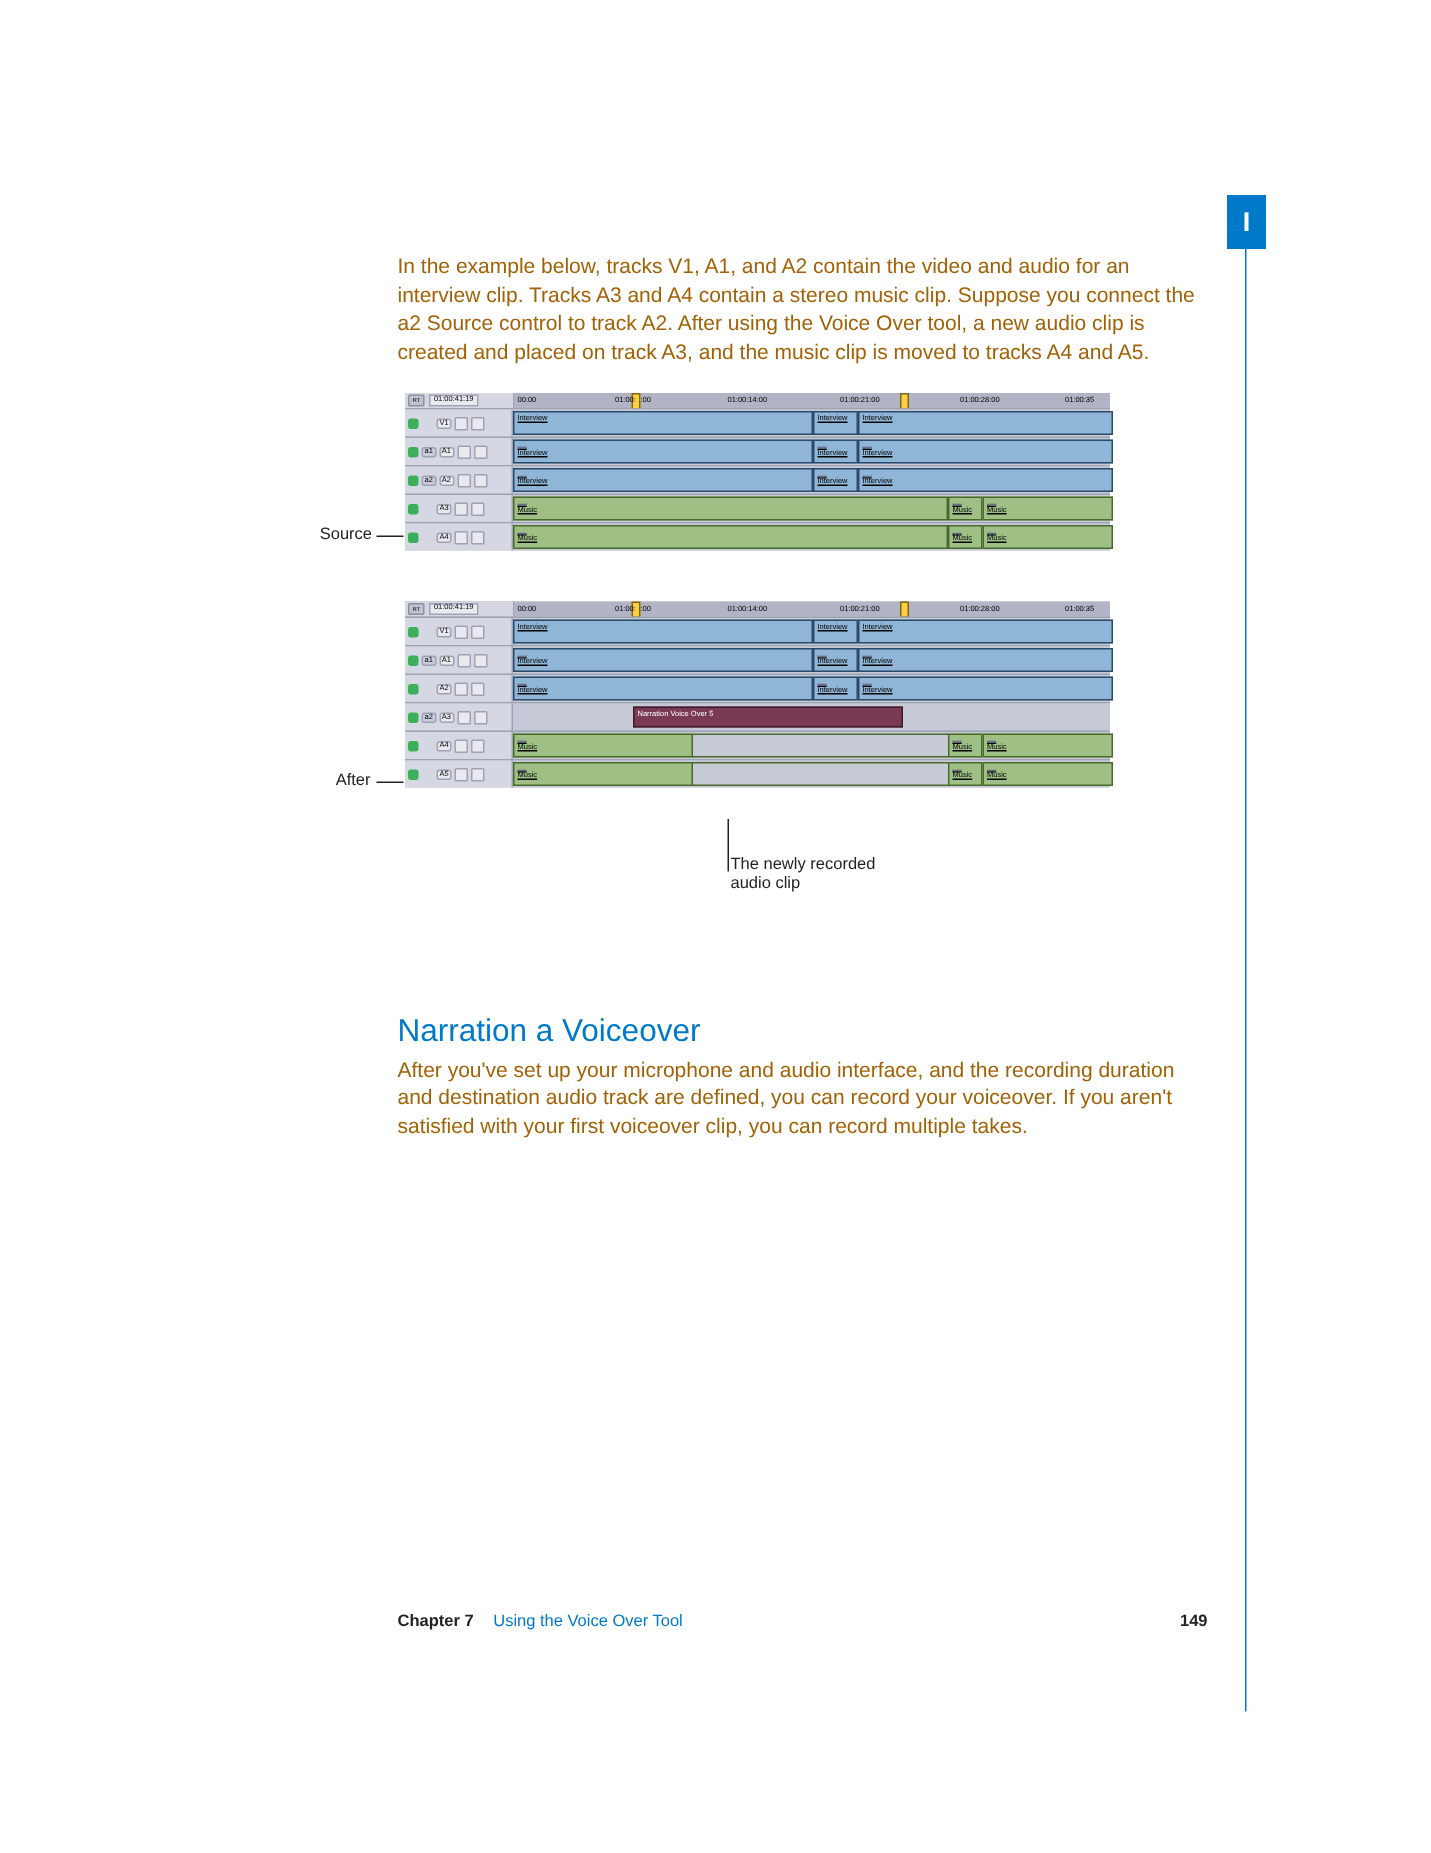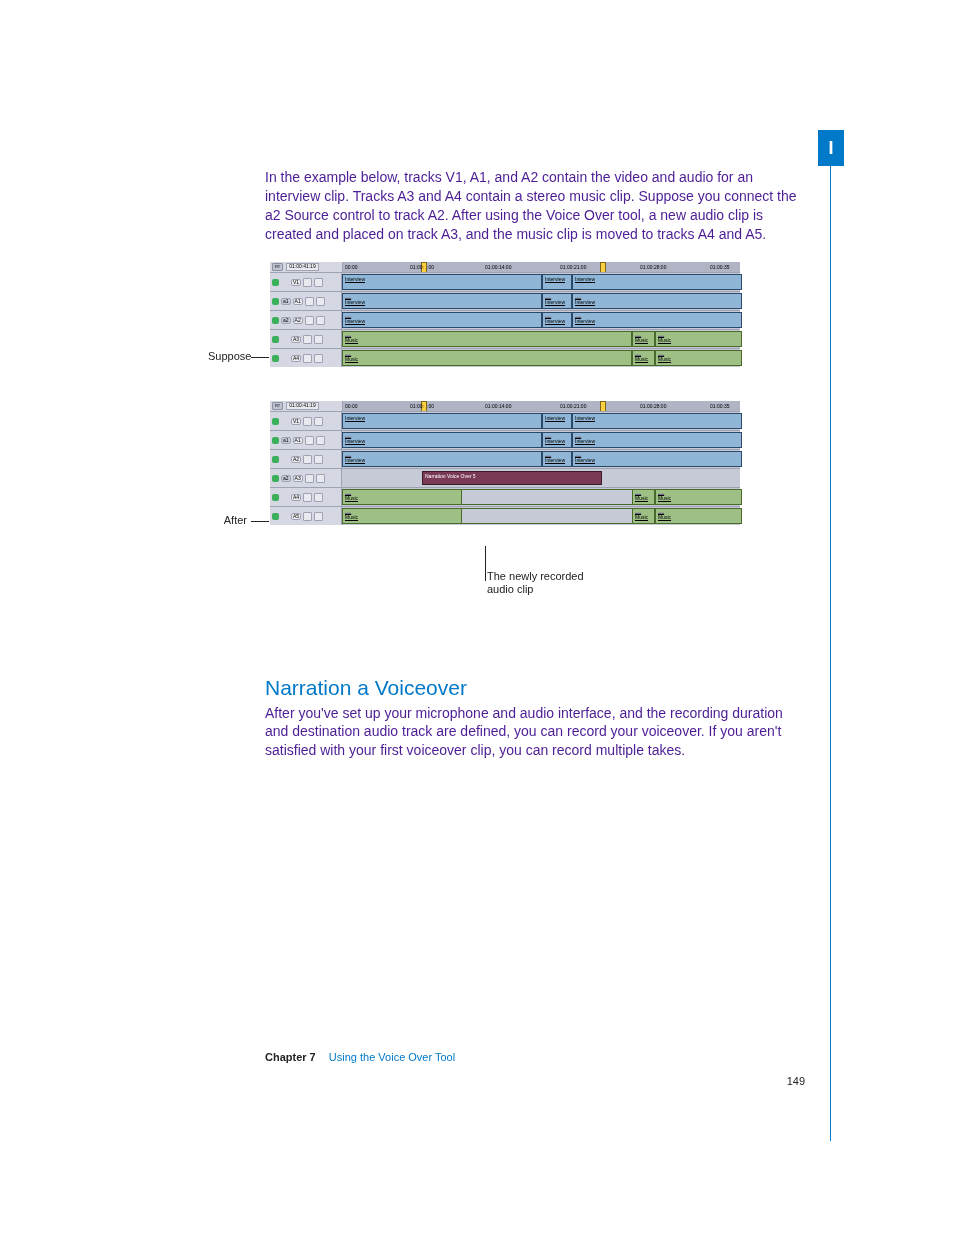--- a/index.html
+++ b/index.html
@@ -36,21 +36,21 @@
   }
   .page {
     position: absolute;
     left: 265px;
     top: 168px;
     width: 540px;
   }
   .para {
     font-size: 14px;
     line-height: 1.35;
-    color: #4c1d95;
+    color: #a16207;
     margin-bottom: 14px;
   }
   .h1 {
     color: #0079c9;
     font-size: 21px;
     font-weight: 400;
     margin-top: 432px;
     margin-bottom: 4px;
   }
   .h2 {
@@ -64,21 +64,21 @@
     position: absolute;
     left: 265px;
     bottom: 148px;
     width: 540px;
     font-size: 11px;
     display: flex;
     justify-content: space-between;
   }
   .footer .left b { font-weight: 600; }
   .footer .chap-title { color: #0079c9; margin-left: 10px; }
-  .footer .pg { font-weight: 400; margin-top: 24px; }
+  .footer .pg { font-weight: 700; }
 
   
   .figure-area {
     position: absolute;
     left: 215px;
     top: 262px;
     width: 570px;
   }
   .tl {
     position: relative;
@@ -250,21 +250,21 @@
 <div class="page">
   <div class="para">In the example below, tracks V1, A1, and A2 contain the video and audio for an interview clip. Tracks A3 and A4 contain a stereo music clip. Suppose you connect the a2 Source control to track A2. After using the Voice Over tool, a new audio clip is created and placed on track A3, and the music clip is moved to tracks A4 and A5.</div>
 
   <div class="h1">Narration a Voiceover</div>
   <div class="para">After you've set up your microphone and audio interface, and the recording duration and destination audio track are defined, you can record your voiceover. If you aren't satisfied with your first voiceover clip, you can record multiple takes.</div>
 
 </div>
 
 <div class="figure-area">
 
-  <div class="fig-label" style="left:-7px; top:88px; width:40px;">Suppose</div>
+  <div class="fig-label" style="left:-7px; top:88px; width:40px;">Source</div>
   <div class="label-line" style="left:36px; top:95px; width:18px;"></div>
 
   <div class="tl" id="tl-before">
     <div class="ruler">
       <div class="rthead">
         <span class="rt-btn">RT</span>
         <span class="rt-tc">01:00:41:19</span>
       </div>
       <span class="playhead ph-in"></span>
       <span class="playhead ph-out"></span>

